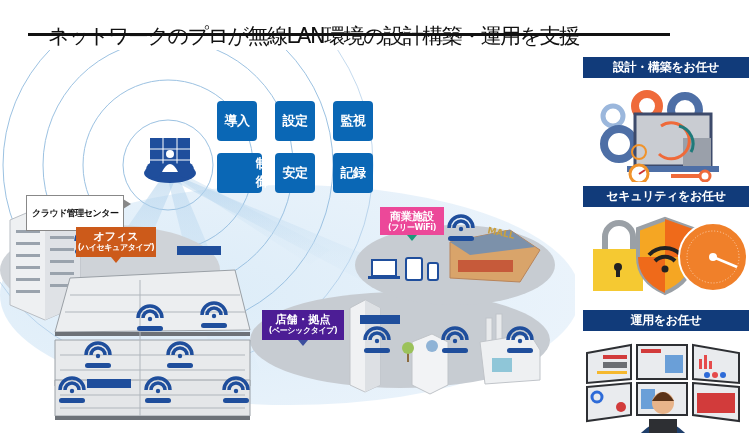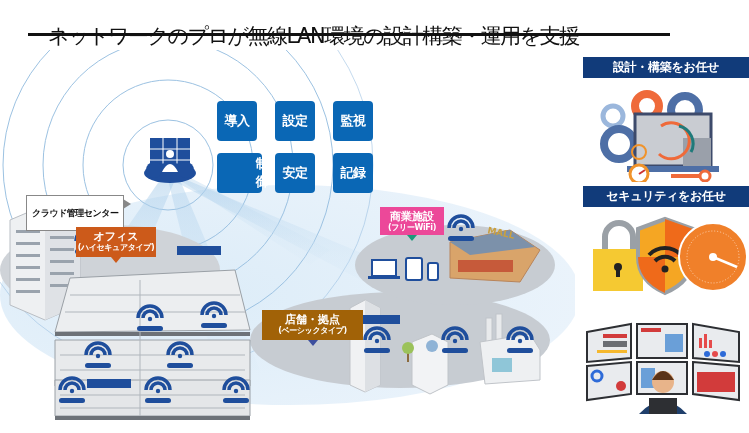--- a/index.html
+++ b/index.html
@@ -15,21 +15,21 @@
   .tile { position: absolute; width: 40px; height: 40px; background: #0a67b5; border-radius: 4px; color: #fff; font-weight: bold; font-size: 13px; display: flex; align-items: center; justify-content: center; letter-spacing: -0.5px; }
 
   .callout-cloud { position: absolute; left: 26px; top: 145px; height: 18px; padding: 17px 5px; background: #fff; border: 1px solid #888; font-size: 9px; font-weight: bold; display: flex; align-items: center; white-space: nowrap; letter-spacing: -0.5px; }
   .callout-cloud::after { content: ""; position: absolute; right: -8px; top: 3px; border-left: 8px solid #888; border-top: 5px solid transparent; border-bottom: 5px solid transparent; }
 
   .badge { position: absolute; color: #fff; text-align: center; font-weight: bold; padding-top: 3px; line-height: 1.2; }
   .badge .main { font-size: 11px; display: block; }
   .badge .sub { font-size: 8px; display: block; letter-spacing: -0.4px; }
   .badge::after { content: ""; position: absolute; left: 50%; bottom: -6px; margin-left: -5px; border-top: 6px solid; border-top-color: inherit; border-left: 5px solid transparent; border-right: 5px solid transparent; }
   .badge-office { left: 76px; top: 227px; width: 80px; height: 30px; background: #cc5a1a; border-top-color: #cc5a1a; }
-  .badge-store { left: 262px; top: 310px; width: 101px; height: 30px; background: #a16207; border-top-color: #3d4f9e; }
+  .badge-store { left: 262px; top: 310px; width: 82px; height: 30px; background: #4c1d95; border-top-color: #3d4f9e; }
   .badge-mall { left: 380px; top: 207px; width: 64px; height: 28px; background: #ec4899; border-top-color: #1c9a7a; }
 
   .panel { position: absolute; left: 583px; width: 166px; }
   .panel-head { height: 21px; background: #113b7a; color: #fff; font-size: 12px; font-weight: bold; display: flex; align-items: center; justify-content: center; letter-spacing: -0.3px; }
   .panel svg { display: block; margin-top: 4px; }
 </style>
 </head>
 <body>
 
 <div class="title">ネットワークのプロが無線LAN環境の設計構築・運用を支援</div>
@@ -305,20 +305,21 @@
     </g>
     <circle cx="82" cy="58" r="3.5" fill="#222"></circle>
     <circle cx="130" cy="46" r="34" fill="#f0802a" stroke="#fff" stroke-width="2"></circle>
     <circle cx="130" cy="46" r="26" fill="none" stroke="#ffd2b0" stroke-width="1" stroke-dasharray="1 2"></circle>
     <line x1="130" y1="46" x2="154" y2="56" stroke="#fff" stroke-width="2.5"></line>
     <circle cx="130" cy="46" r="4" fill="#fff"></circle>
   </svg>
 </div>
 
 <div class="panel" style="top:310px;">
+  <div class="panel-head">運用をお任せ</div>
   <svg width="166" height="100" viewBox="0 0 166 100">
     <polygon points="4,18 48,10 48,44 4,48" fill="#e9ebee" stroke="#2d2f33" stroke-width="2"></polygon>
     <rect x="54" y="10" width="50" height="34" fill="#e9ebee" stroke="#2d2f33" stroke-width="2"></rect>
     <polygon points="110,10 156,18 156,48 110,44" fill="#e9ebee" stroke="#2d2f33" stroke-width="2"></polygon>
     <polygon points="4,52 48,48 48,80 4,86" fill="#e9ebee" stroke="#2d2f33" stroke-width="2"></polygon>
     <rect x="54" y="48" width="50" height="32" fill="#e9ebee" stroke="#2d2f33" stroke-width="2"></rect>
     <polygon points="110,48 156,52 156,86 110,80" fill="#e9ebee" stroke="#2d2f33" stroke-width="2"></polygon>
     <rect x="20" y="20" width="24" height="4" fill="#d23b3b"></rect>
     <rect x="20" y="27" width="24" height="6" fill="#6b6e73"></rect>
     <rect x="14" y="36" width="30" height="3" fill="#f5b82e"></rect>

